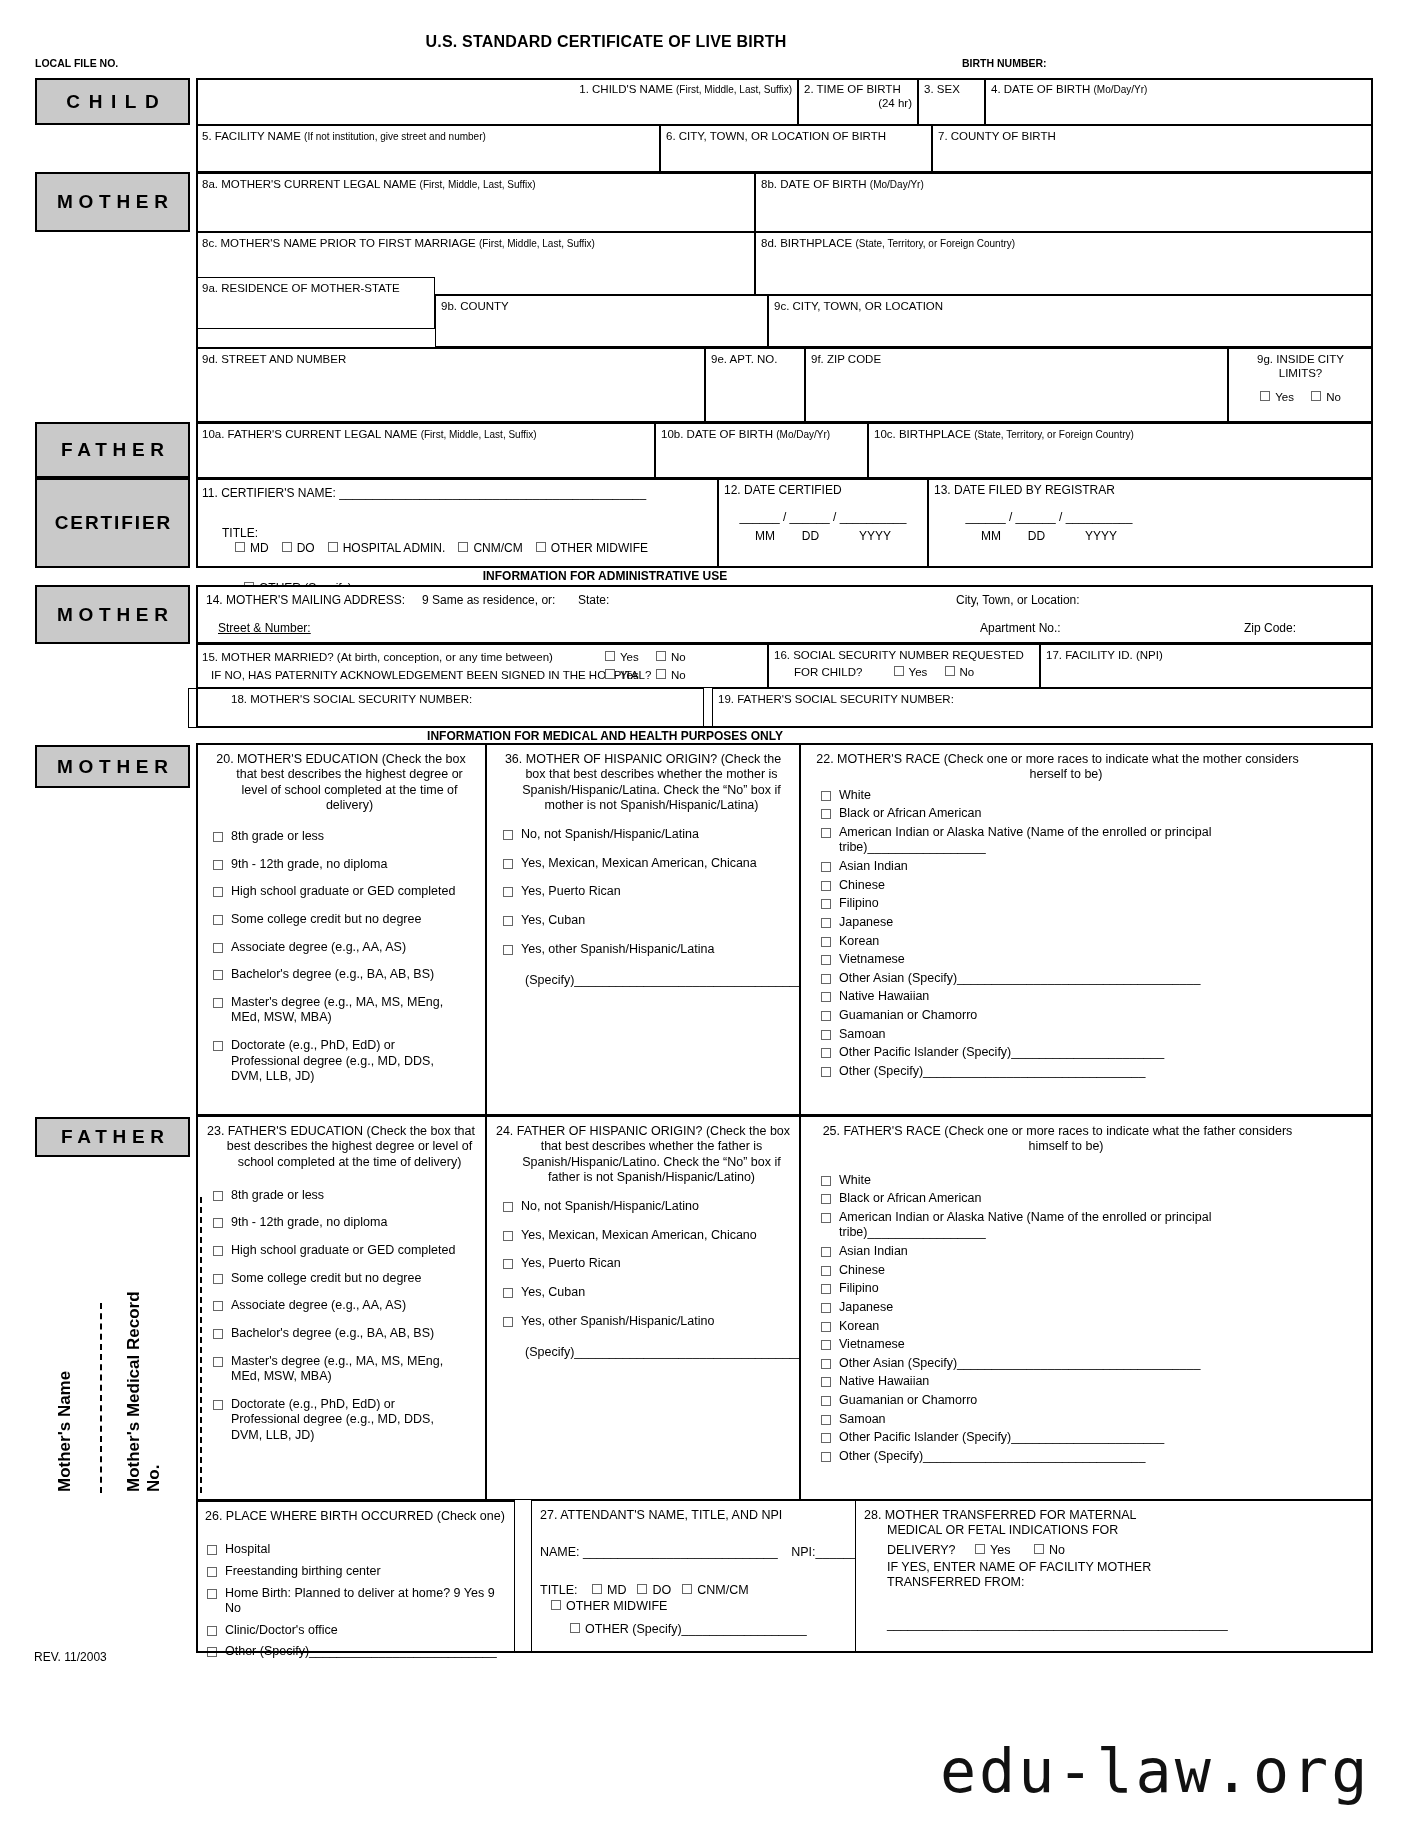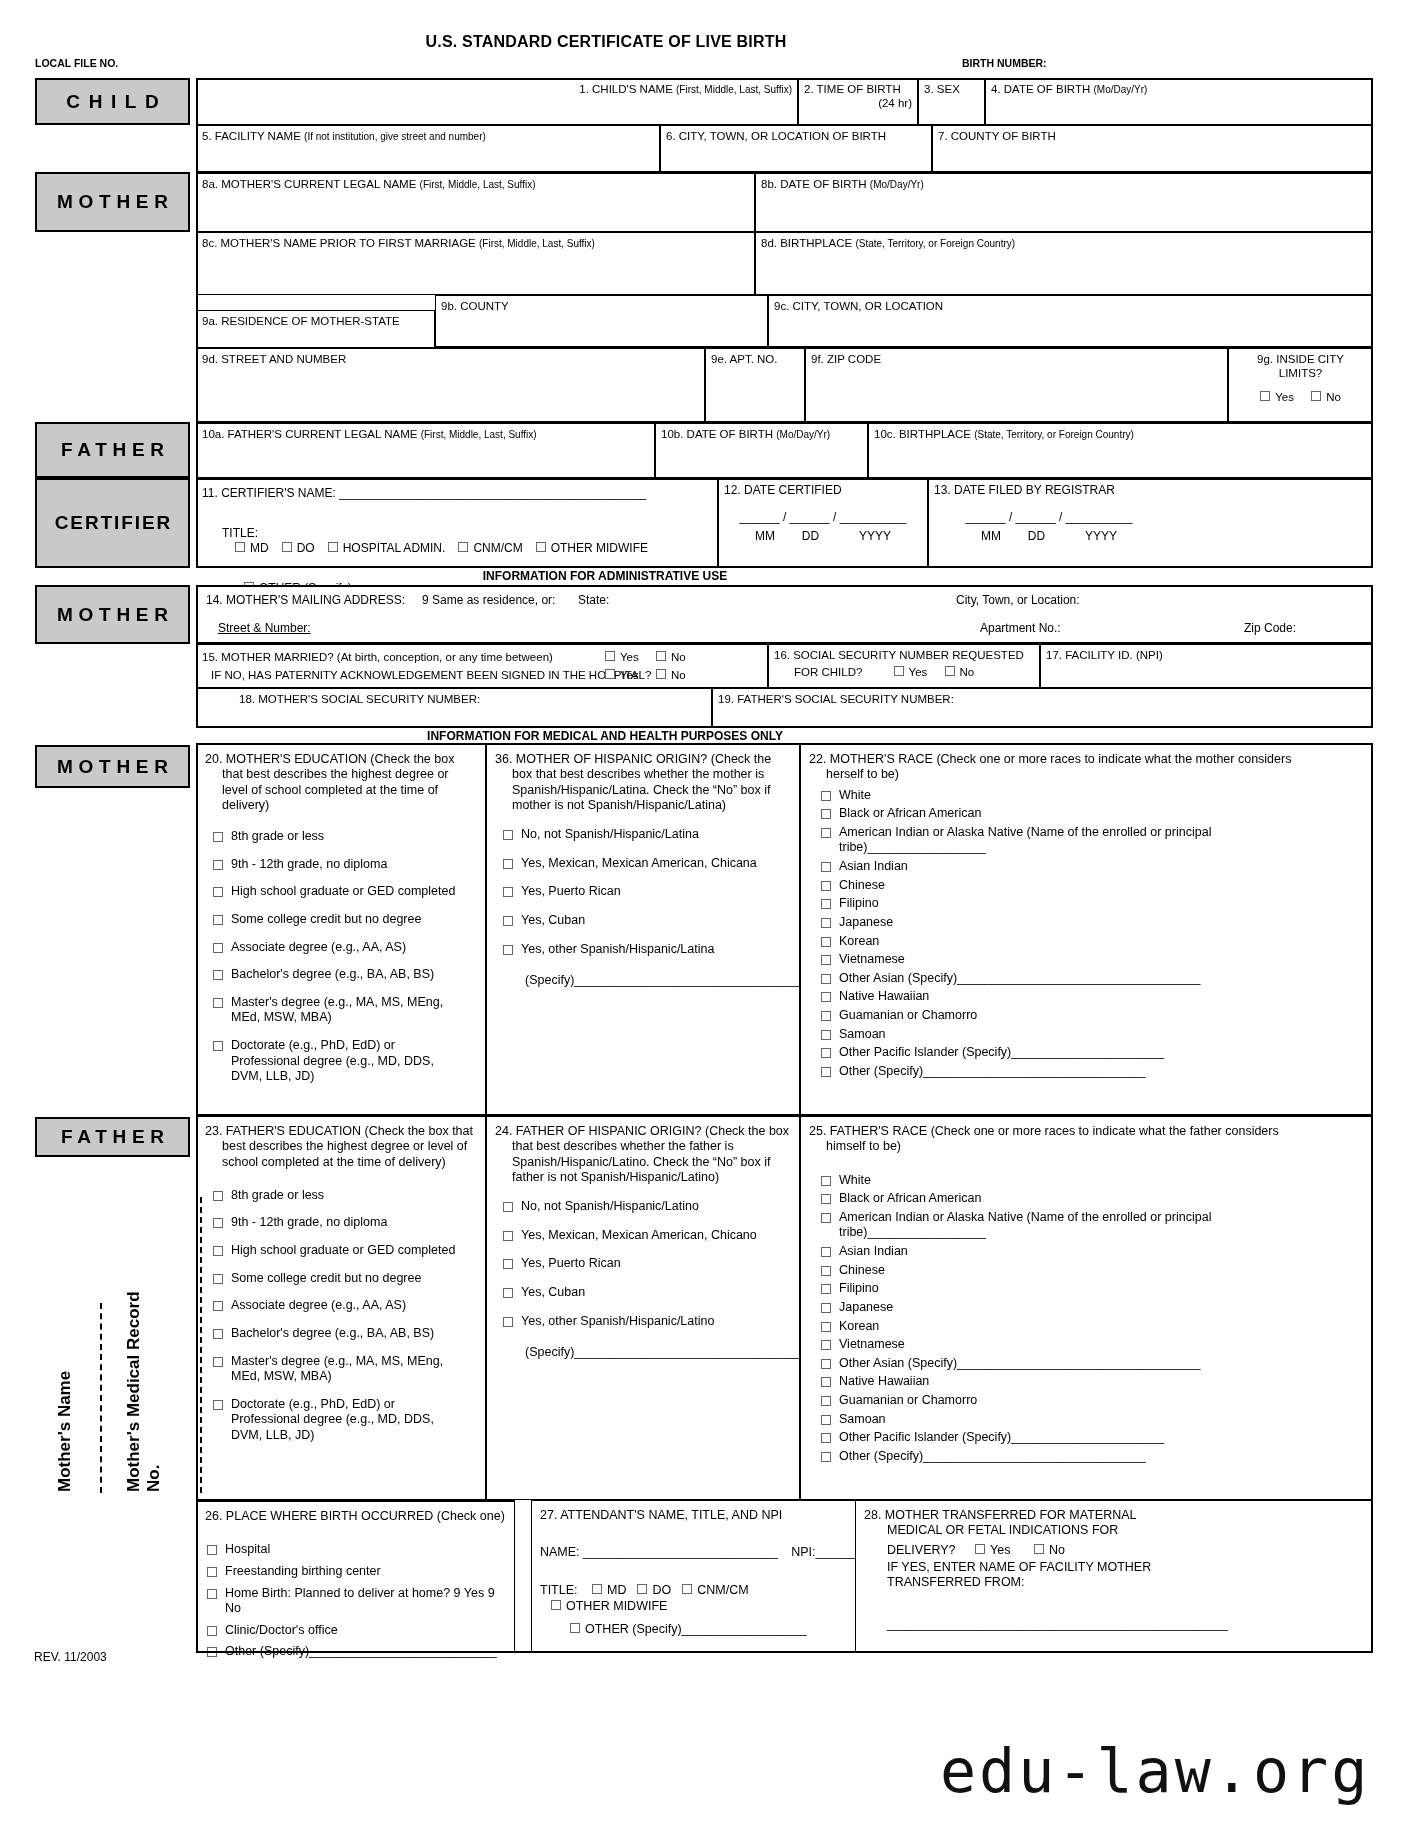--- a/index.html
+++ b/index.html
@@ -16,21 +16,21 @@
   .sec-outline{position:absolute;border:2px solid #000;box-sizing:border-box;
                pointer-events:none;background:transparent;}
   .glabel{position:absolute;background:#c9c9c9;border:2px solid #000;box-sizing:border-box;
           display:flex;align-items:center;justify-content:center;
           font-weight:bold;font-size:19px;}
   .sp5{letter-spacing:.45em;text-indent:.45em;}
   .sp3{letter-spacing:.30em;text-indent:.30em;}
   .sp1{letter-spacing:.10em;text-indent:.10em;}
   .fl{font-size:11.5px;}
   .fp{font-size:10px;}
-  .hang{padding-left:17px;text-indent:-17px;}
+  .hang{padding-left:17px;text-indent:-17px;text-align:center;}
   .medcell{padding:7px 8px;font-size:12.5px;}
   .medtitle{font-size:12.5px;line-height:1.22;}
   .cklist{display:flex;flex-direction:column;}
   .ck{display:flex;gap:8px;align-items:flex-start;}
   .cb{width:8px;height:8px;border:1px solid #666;flex:0 0 auto;margin-top:3px;background:#fff;}
   .cbi{display:inline-block;width:8px;height:8px;border:1px solid #666;
        margin-right:5px;background:#fff;}
   .cbi2{margin-left:14px;}
   .pre{white-space:pre-wrap;}
   .yn{white-space:nowrap;}
@@ -96,21 +96,21 @@
     <span class="fp">(Mo/Day/Yr)</span>
   </div>
   <div class="cell" style="left:196px;top:232px;width:559px;height:63px;">
     <span class="fl">8c.  MOTHER'S NAME PRIOR TO FIRST MARRIAGE</span>
     <span class="fp">(First, Middle, Last, Suffix)</span>
   </div>
   <div class="cell" style="left:755px;top:232px;width:618px;height:63px;">
     <span class="fl">8d.  BIRTHPLACE</span>
     <span class="fp">(State, Territory, or Foreign Country)</span>
   </div>
-  <div class="cell" style="left:196px;top:310px;width:239px;height:52px;">
+  <div class="cell" style="left:196px;top:277px;width:239px;height:52px;">
     <span class="fl">9a. RESIDENCE OF MOTHER-STATE</span>
   </div>
   <div class="cell" style="left:435px;top:295px;width:333px;height:52px;">
     <span class="fl">9b.  COUNTY</span>
   </div>
   <div class="cell" style="left:768px;top:295px;width:605px;height:52px;">
     <span class="fl">9c.  CITY, TOWN, OR LOCATION</span>
   </div>
   <div class="cell" style="left:196px;top:347px;width:509px;height:75px;border-top-width:2px;">
     <span class="fl">9d.  STREET AND NUMBER</span>
@@ -198,21 +198,21 @@
       <span class="yn" style="margin-left:28px;">
         <span class="cbi"></span><span>Yes</span>
         <span class="cbi cbi2"></span><span>No</span>
       </span>
     </div>
   </div>
   <div class="cell" style="left:1040px;top:644px;width:333px;height:44px;font-size:11.5px;">
     <span>17.  FACILITY ID. (NPI)</span>
   </div>
 
-  <div class="cell" style="left:196px;top:688px;width:516px;height:40px;font-size:11.5px;padding-left:42px;">
+  <div class="cell" style="left:188px;top:688px;width:516px;height:40px;font-size:11.5px;padding-left:42px;">
     <span>18.  MOTHER'S SOCIAL SECURITY NUMBER:</span>
   </div>
   <div class="cell" style="left:712px;top:688px;width:661px;height:40px;font-size:11.5px;">
     <span>19.  FATHER'S SOCIAL SECURITY NUMBER:</span>
   </div>
 
   <div class="center-hdr" style="top:729px;">INFORMATION FOR MEDICAL AND HEALTH PURPOSES ONLY</div>
 
   <div class="cell medcell" style="left:196px;top:743px;width:290px;height:372px;border-top-width:2px;">
     <div class="medtitle hang">20. MOTHER'S EDUCATION (Check the box that best describes the highest degree or level of school completed at the time of delivery)</div>

